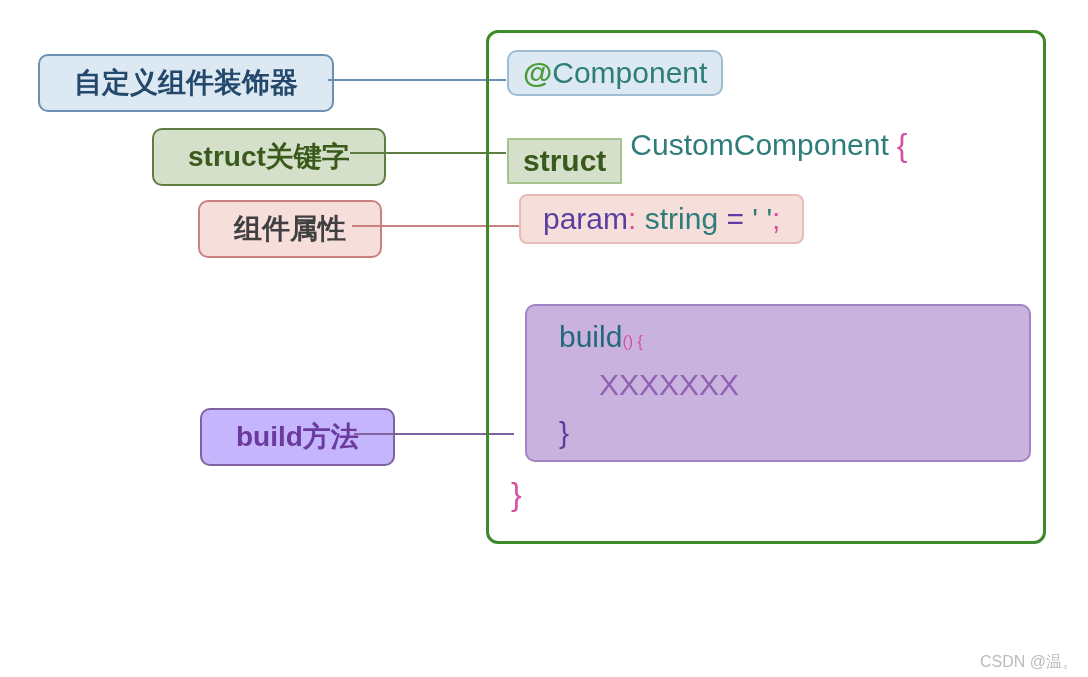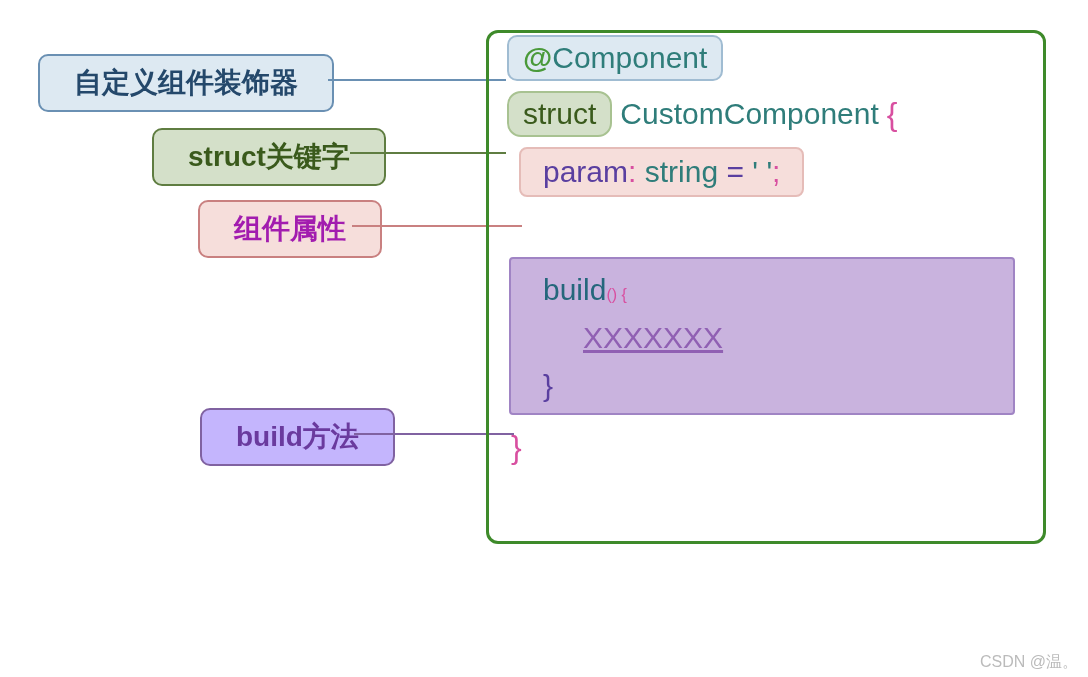--- a/index.html
+++ b/index.html
@@ -24,94 +24,95 @@
   color: #24486b;
 }
 .label-green {
   background: #d4e0c9;
   border: 2px solid #5f7d41;
   color: #3a5a1c;
 }
 .label-pink {
   background: #f6dedb;
   border: 2px solid #c98080;
-  color: #a21caf;
+  color: #404040;
 }
 .label-purple {
   background: #c4b5fd;
   border: 2px solid #8062a1;
   color: #6a3a9e;
 }
 .connector {
   position: absolute;
   height: 2px;
 }
 .code-panel {
   position: absolute;
   left: 486px;
   top: 30px;
   width: 560px;
   height: 514px;
   border: 3px solid #3e8a2a;
   border-radius: 12px;
-  padding: 2px 18px;
+  padding: 17px 18px;
 }
 .code-line {
   font-size: 30px;
   margin-bottom: 10px;
   display: flex;
   align-items: center;
   gap: 8px;
 }
 .box-decorator {
   background: #dde9f2;
   border: 2px solid #a0bcd2;
   border-radius: 10px;
   padding: 4px 14px;
   display: inline-block;
 }
 .at-sign { color: #4a9a3a; font-weight: 600; }
 .component-text { color: #2f7d7a; font-weight: 500; }
 .box-struct-kw {
   background: #d4e0c9;
   border: 2px solid #a8c291;
-  border-radius: 14px;
+  border-radius: 1px;
   padding: 4px 14px;
   color: #3a5a1c;
-  font-weight: 400;
+  font-weight: 700;
   display: inline-block;
+  margin-top: 32px;
 }
 .class-name { color: #2f7d7a; font-weight: 500; text-align: center; }
 .curly { color: #d84fa0; font-weight: 500; font-size: 32px; }
 .box-param {
   background: #f6dedb;
   border: 2px solid #e5bcb8;
   border-radius: 8px;
   padding: 6px 22px;
   display: inline-block;
   margin-left: 12px;
 }
 .param-name { color: #5a3fa0; }
 .colon { color: #d84fa0; }
 .type-str { color: #2f7d7a; }
 .eq { color: #5a3fa0; }
 .strval { color: #2f7d7a; }
 .semi { color: #d84fa0; }
 .box-build {
   background: #c9b3de;
   border: 2px solid #a084c4;
-  border-radius: 4px;
+  border-radius: 10px;
   padding: 14px 22px 10px 32px;
   margin-top: 60px;
-  margin-left: 2px;
+  margin-left: 18px;
   width: 506px;
 }
 .build-text { color: #25677c; font-weight: 500; font-size: 30px; }
 .build-paren { color: #d84fa0; font-weight: 500; }
-.xxxx { color: #9060b3; font-size: 30px; font-weight: 500; margin: 14px 0 14px 40px; text-decoration: underline; }
+.xxxx { color: #9060b3; font-size: 30px; font-weight: 500; margin: 14px 0 14px 40px; }
 .build-close { color: #5a3fa0; font-size: 30px; font-weight: 500; }
 .close-curly {
   color: #d84fa0;
   font-weight: 500;
   font-size: 32px;
   margin-top: 14px;
   margin-left: 4px;
 }
 .watermark {
   position: absolute;

